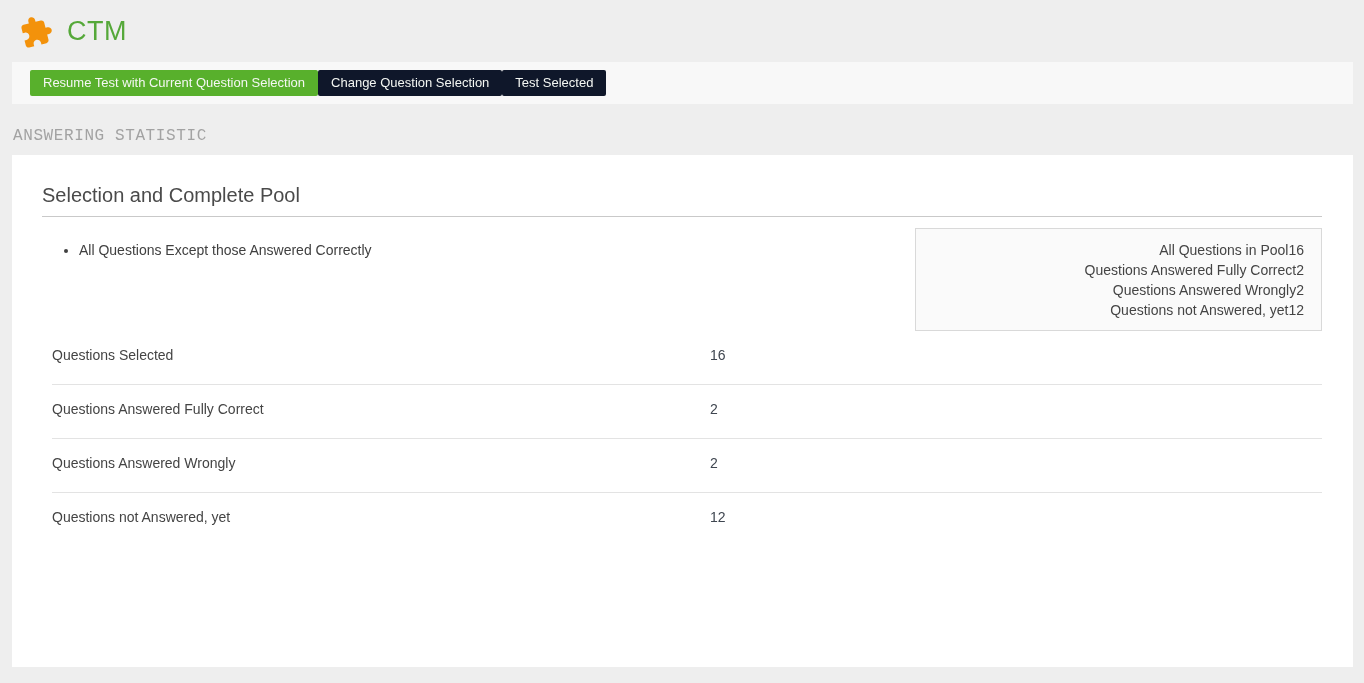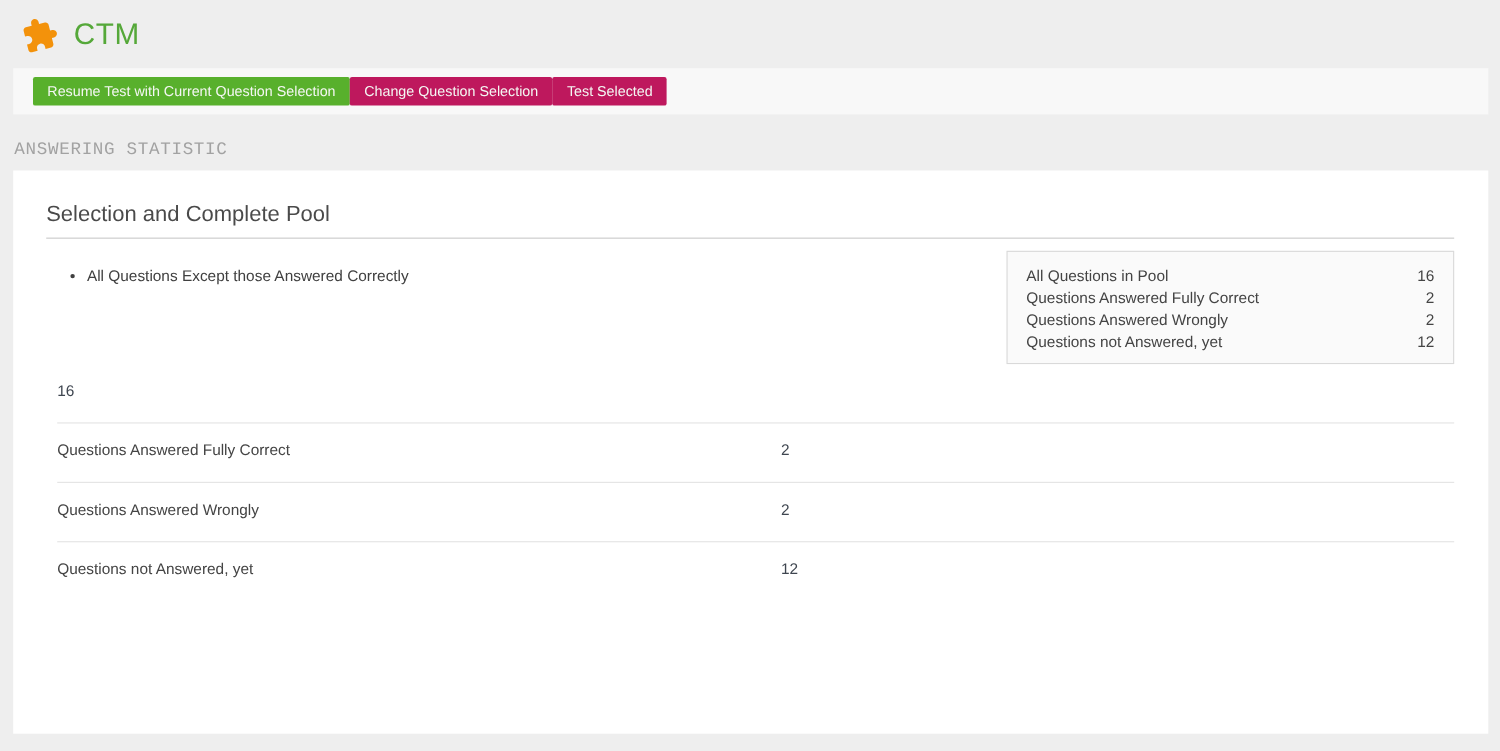--- a/index.html
+++ b/index.html
@@ -47,21 +47,21 @@
     border: none;
     font-family: inherit;
     font-size: 13px;
     padding: 6px 13px;
     border-radius: 2px;
     cursor: pointer;
     color: #f4f7f3;
     line-height: 14px;
   }
   .btn.green { background: #58b02c; }
-  .btn.slate { background: #be185d; text-align: center; }
+  .btn.slate { background: #0f172a; text-align: center; }
 
   
   .section-title {
     margin: 23px 0 10px 13px;
     font-size: 16px;
     color: #a2a2a2;
     letter-spacing: 0.6px;
     font-family: Liberation Mono, monospace;
   }
 
@@ -105,21 +105,21 @@
   }
   .pool-box-head {
     padding: 22px 17px 18px 17px;
     font-size: 16px;
     color: #555555;
     border-bottom: 1px solid #dddddd;
   }
   .pool-box-body { padding: 11px 17px 10px 17px; }
   .pool-line {
     display: flex;
-    justify-content: space-between;
+    justify-content: flex-end;
     font-size: 14px;
     line-height: 20px;
     color: #444444;
   }
 
   
   .stats-table { margin-left: 10px; }
   .stat-row {
     display: flex;
     padding: 16px 0 21px 0;
@@ -183,20 +183,21 @@
           <span>Questions not Answered, yet</span>
           <span>12</span>
         </div>
       </div>
     </aside>
   </div>
 
 
   <div class="stats-table">
     <div class="stat-row">
+      <span class="stat-label">Questions Selected</span>
       <span class="stat-value">16</span>
     </div>
     <div class="stat-row">
       <span class="stat-label">Questions Answered Fully Correct</span>
       <span class="stat-value">2</span>
     </div>
     <div class="stat-row">
       <span class="stat-label">Questions Answered Wrongly</span>
       <span class="stat-value">2</span>
     </div>

